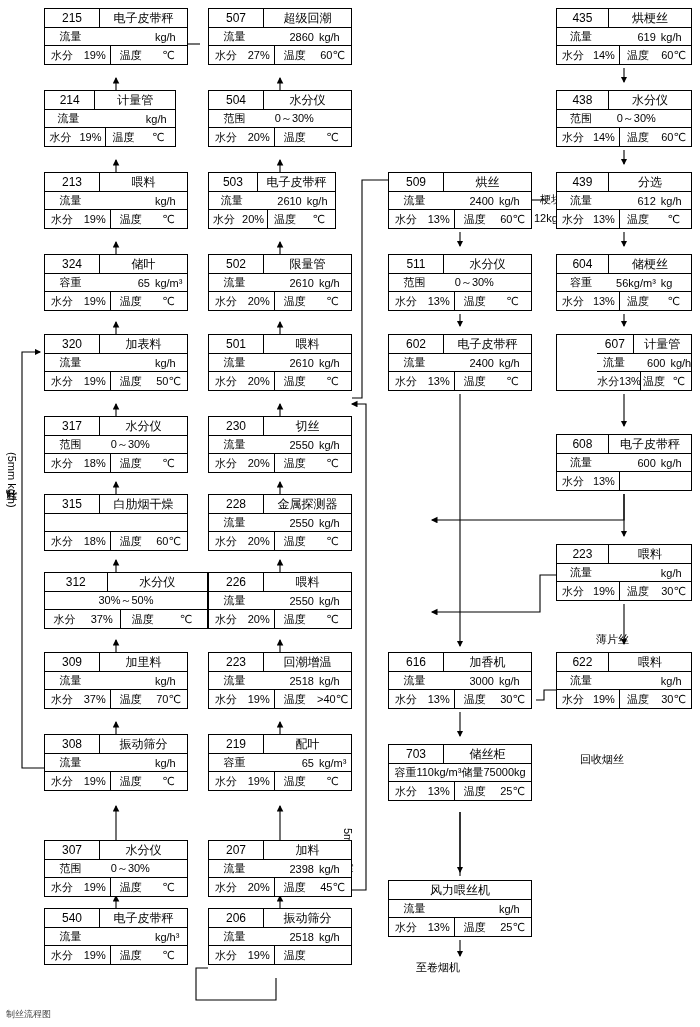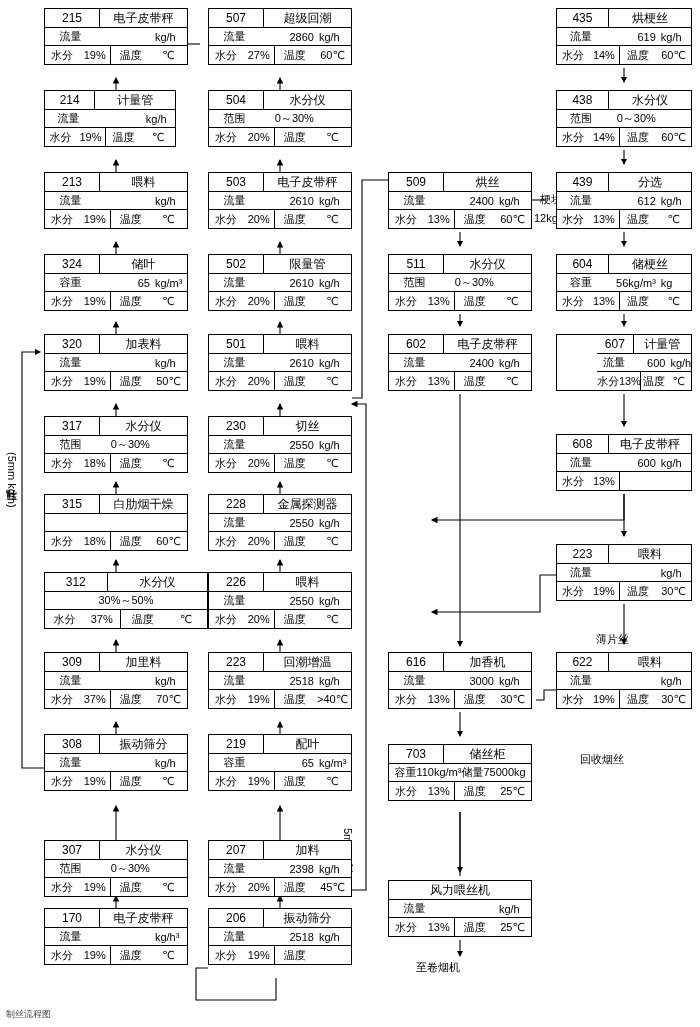--- a/index.html
+++ b/index.html
@@ -291,21 +291,21 @@
         </div>
         <div class="row bot">
           <div class="cell k1">水分</div>
           <div class="cell v1">19%</div>
           <div class="cell k2 bl">温度</div>
           <div class="cell v2">℃</div>
         </div>
       </div>
       <div class="node" style="left: 44px; top: 908px; width: 144px;">
         <div class="row hdr">
-          <div class="cell id">170</div>
+          <div class="cell id">540</div>
           <div class="cell nm bl">电子皮带秤</div>
         </div>
         <div class="row mid">
           <div class="cell k">流量</div>
           <div class="cell v"></div>
           <div class="cell u">kg/h³</div>
         </div>
         <div class="row bot">
           <div class="cell k1">水分</div>
           <div class="cell v1">19%</div>
@@ -340,21 +340,21 @@
           <div class="cell v">0～30%</div>
           <div class="cell u"></div>
         </div>
         <div class="row bot">
           <div class="cell k1">水分</div>
           <div class="cell v1">20%</div>
           <div class="cell k2 bl">温度</div>
           <div class="cell v2">℃</div>
         </div>
       </div>
-      <div class="node" style="left: 208px; top: 172px; width: 144px;">
+      <div class="node" style="left: 208px; top: 172px; width: 128px;">
         <div class="row hdr">
           <div class="cell id">503</div>
           <div class="cell nm bl">电子皮带秤</div>
         </div>
         <div class="row mid">
           <div class="cell k">流量</div>
           <div class="cell v">2610</div>
           <div class="cell u">kg/h</div>
         </div>
         <div class="row bot">

